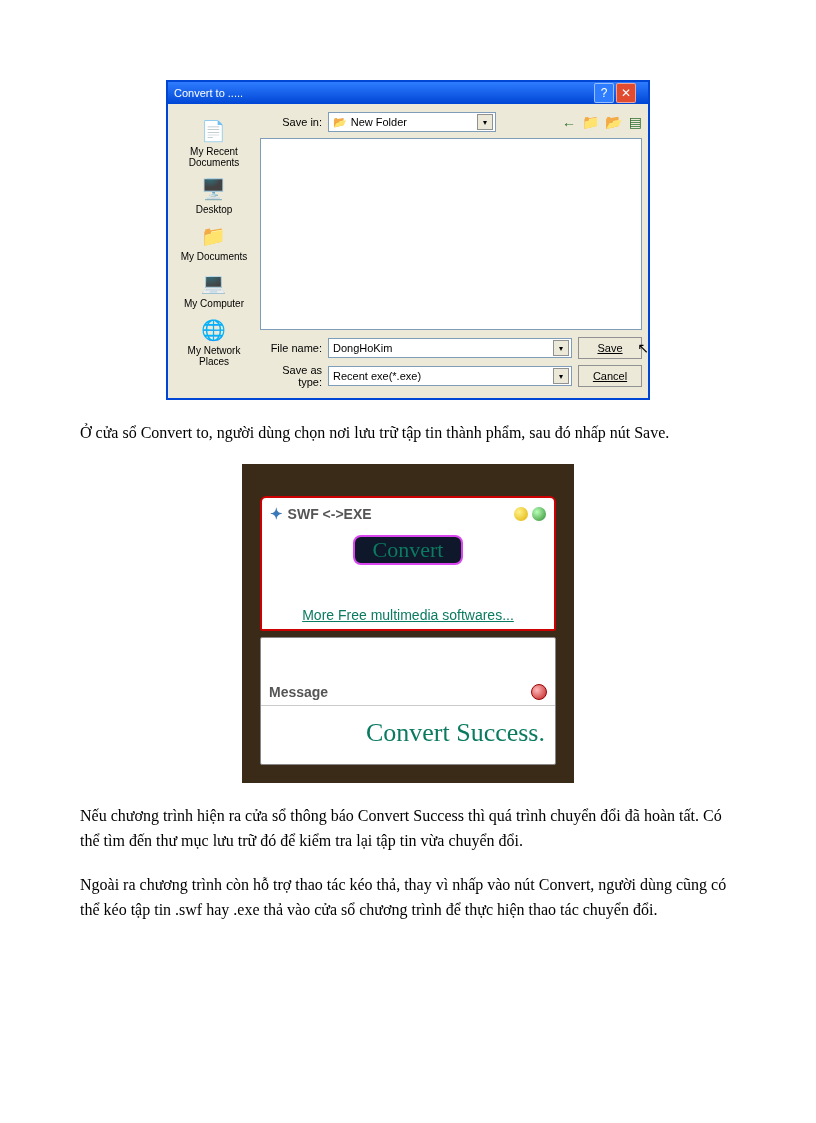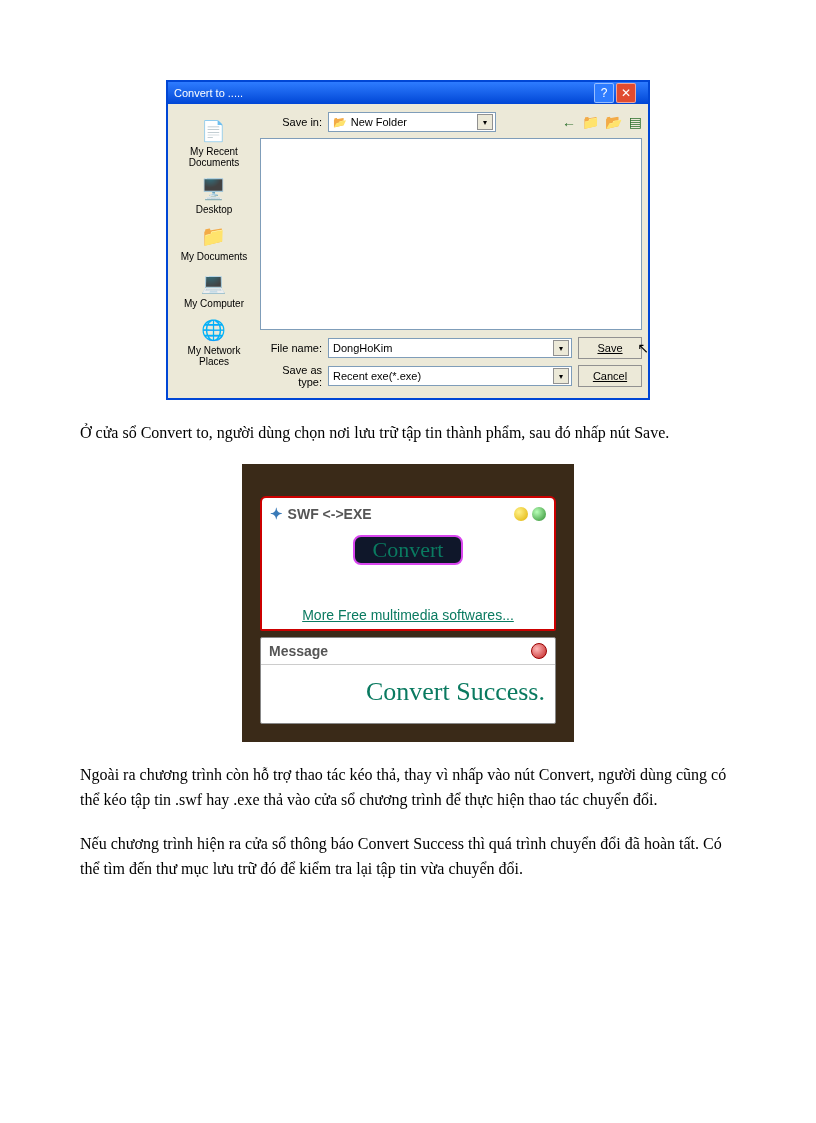--- a/index.html
+++ b/index.html
@@ -239,20 +239,21 @@
 }
 .msg-title {
   display: flex;
   justify-content: space-between;
   font-family: Tahoma, sans-serif;
   font-size: 14px;
   color: #555;
   font-weight: bold;
   padding: 5px 8px;
   border-bottom: 1px solid #ccc;
+  margin-top: 41px;
 }
 .msg-body {
   font-family: Georgia, serif;
   font-size: 26px;
   color: #0a7a60;
   padding: 12px 10px 16px 20px;
   text-align: right;
 }
 </style>
 </head>
@@ -360,16 +361,16 @@
       <div class="msg-box">
         <div class="msg-title">
           <span>Message</span>
           <span class="circle c-red"></span>
         </div>
         <div class="msg-body">Convert Success.</div>
       </div>
     </div>
   </div>
 
+  <p class="para">Nếu chương trình hiện ra cửa sổ thông báo Convert Success thì quá trình chuyển đổi đã hoàn tất. Có thể tìm đến thư mục lưu trữ đó để kiểm tra lại tập tin vừa chuyển đổi.</p>
   <p class="para">Ngoài ra chương trình còn hỗ trợ thao tác kéo thả, thay vì nhấp vào nút Convert, người dùng cũng có thể kéo tập tin .swf hay .exe thả vào cửa sổ chương trình để thực hiện thao tác chuyển đổi.</p>
-  <p class="para">Nếu chương trình hiện ra cửa sổ thông báo Convert Success thì quá trình chuyển đổi đã hoàn tất. Có thể tìm đến thư mục lưu trữ đó để kiểm tra lại tập tin vừa chuyển đổi.</p>
 
 </div>
 
 </body></html>

